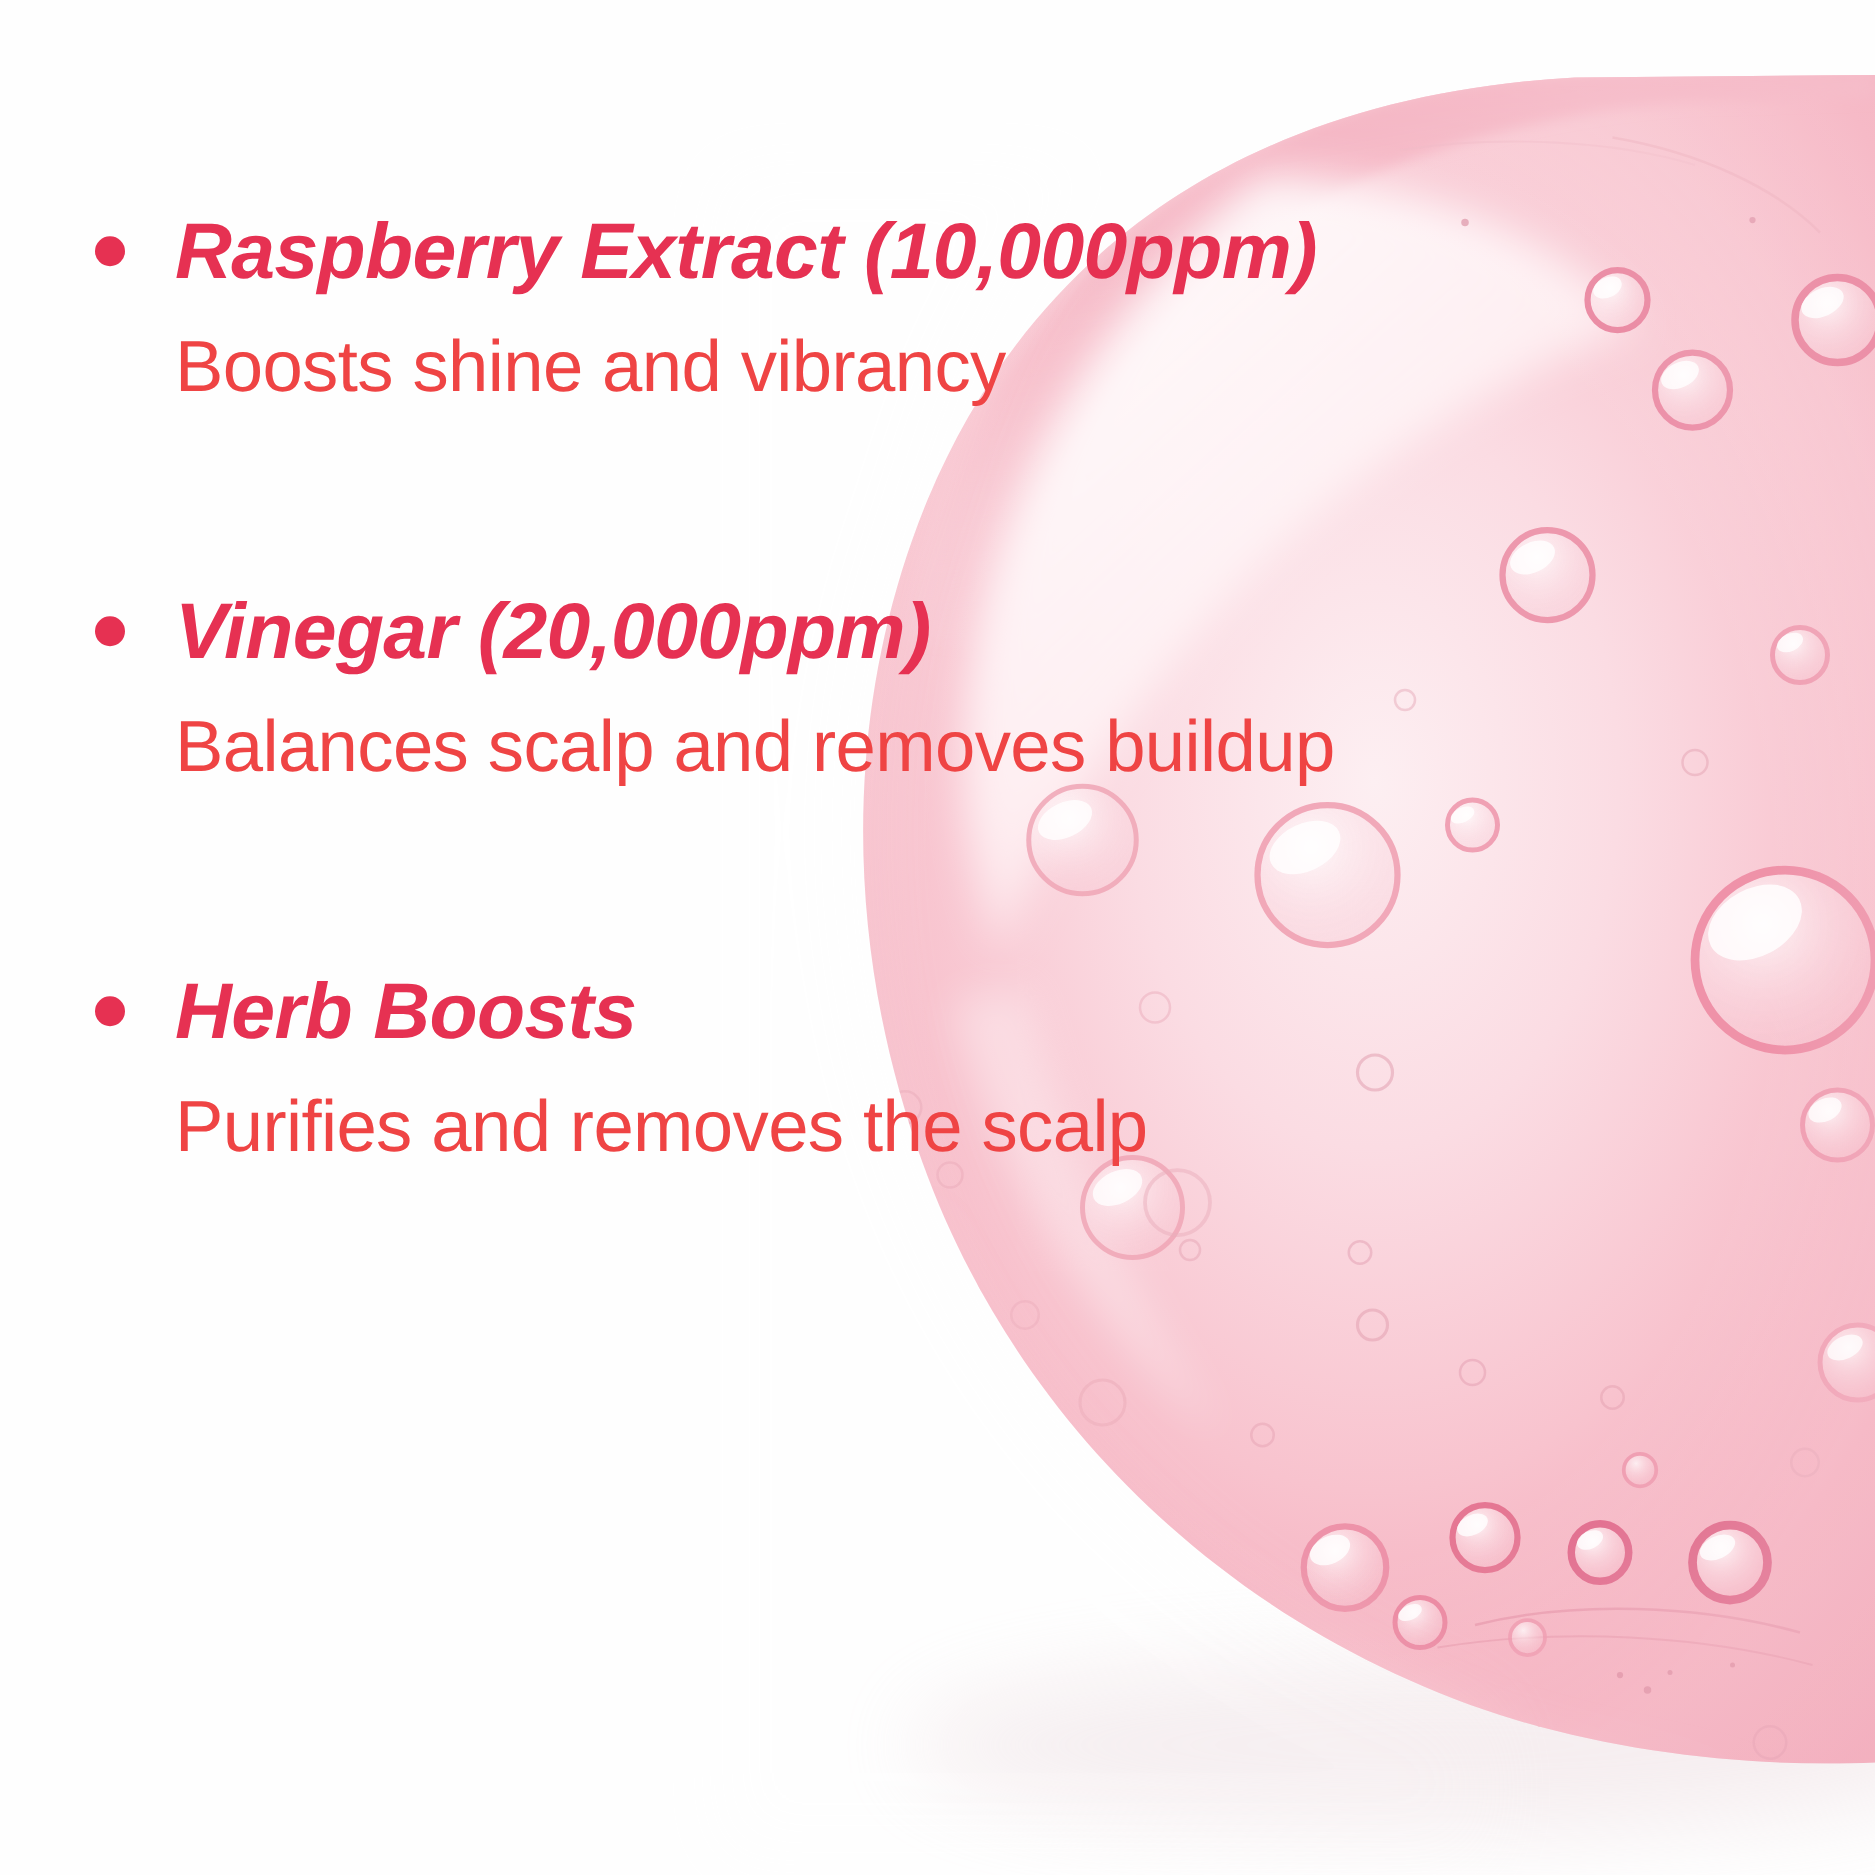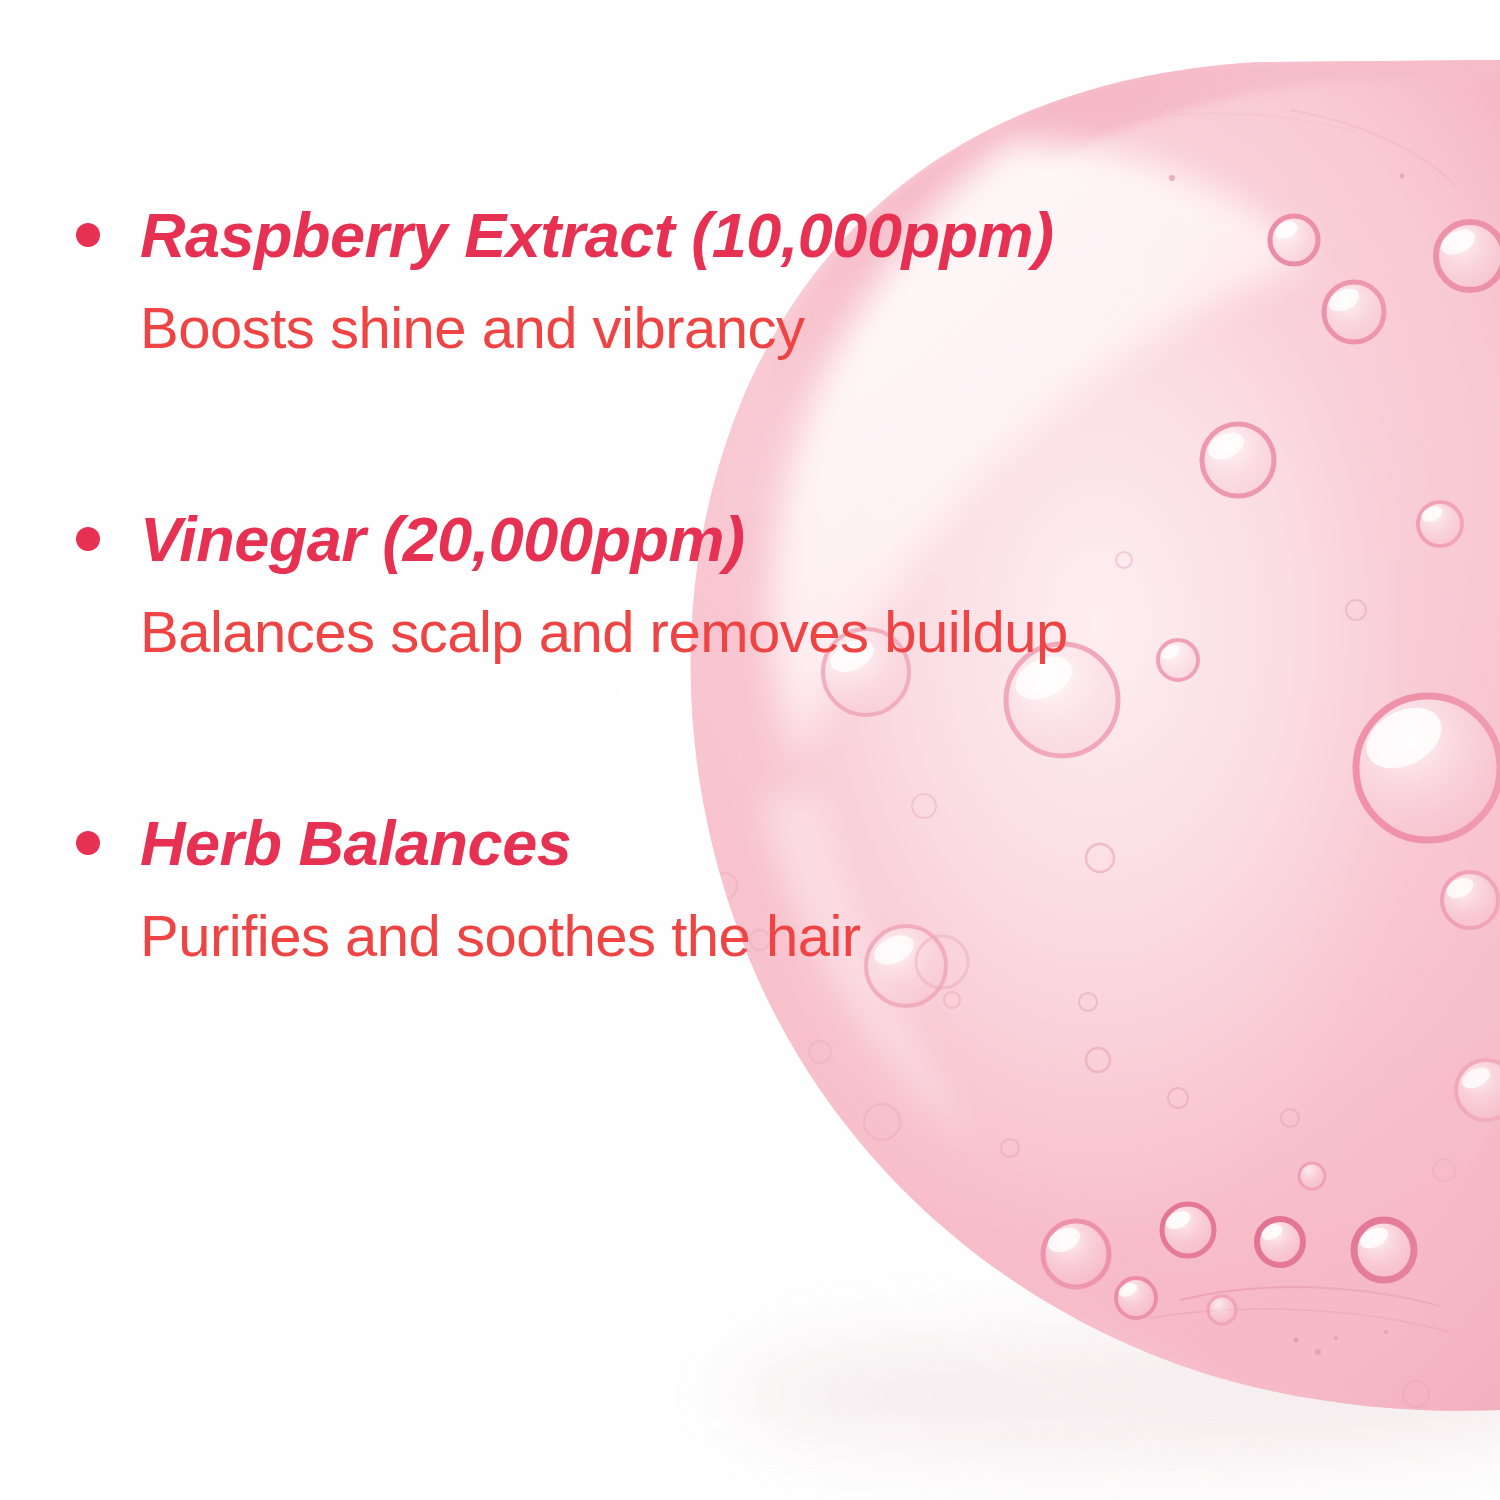--- a/index.html
+++ b/index.html
@@ -30,21 +30,20 @@
     width: 1500px;
     height: 1500px;
   }
 
   
   #content {
     position: absolute;
     top: 0; left: 0;
     width: 1500px;
     height: 1332px;
-    margin-top: 34px;
   }
   .bullet-block {
     position: absolute;
     left: 70px;
     width: 1290px;
   }
   .bullet-block.b0 { top: 158px; }
   .bullet-block.b1 { top: 462px; }
   .bullet-block.b2 { top: 766px; }
   .bullet-block.b3 { top: 1075px; }
@@ -366,20 +365,20 @@
       <div class="heading-row">
         <span class="bullet-dot"></span>
         <span class="ingredient-name">Vinegar (20,000ppm)</span>
       </div>
       <div class="ingredient-desc">Balances scalp and removes buildup</div>
     </div>
 
     <div class="bullet-block b2">
       <div class="heading-row">
         <span class="bullet-dot"></span>
-        <span class="ingredient-name">Herb Balances</span>
+        <span class="ingredient-name">Herb Boosts</span>
       </div>
-      <div class="ingredient-desc">Purifies and soothes the hair</div>
+      <div class="ingredient-desc">Purifies and removes the scalp</div>
     </div>
 
 
   </div>
 </div>
 
 </body></html>

